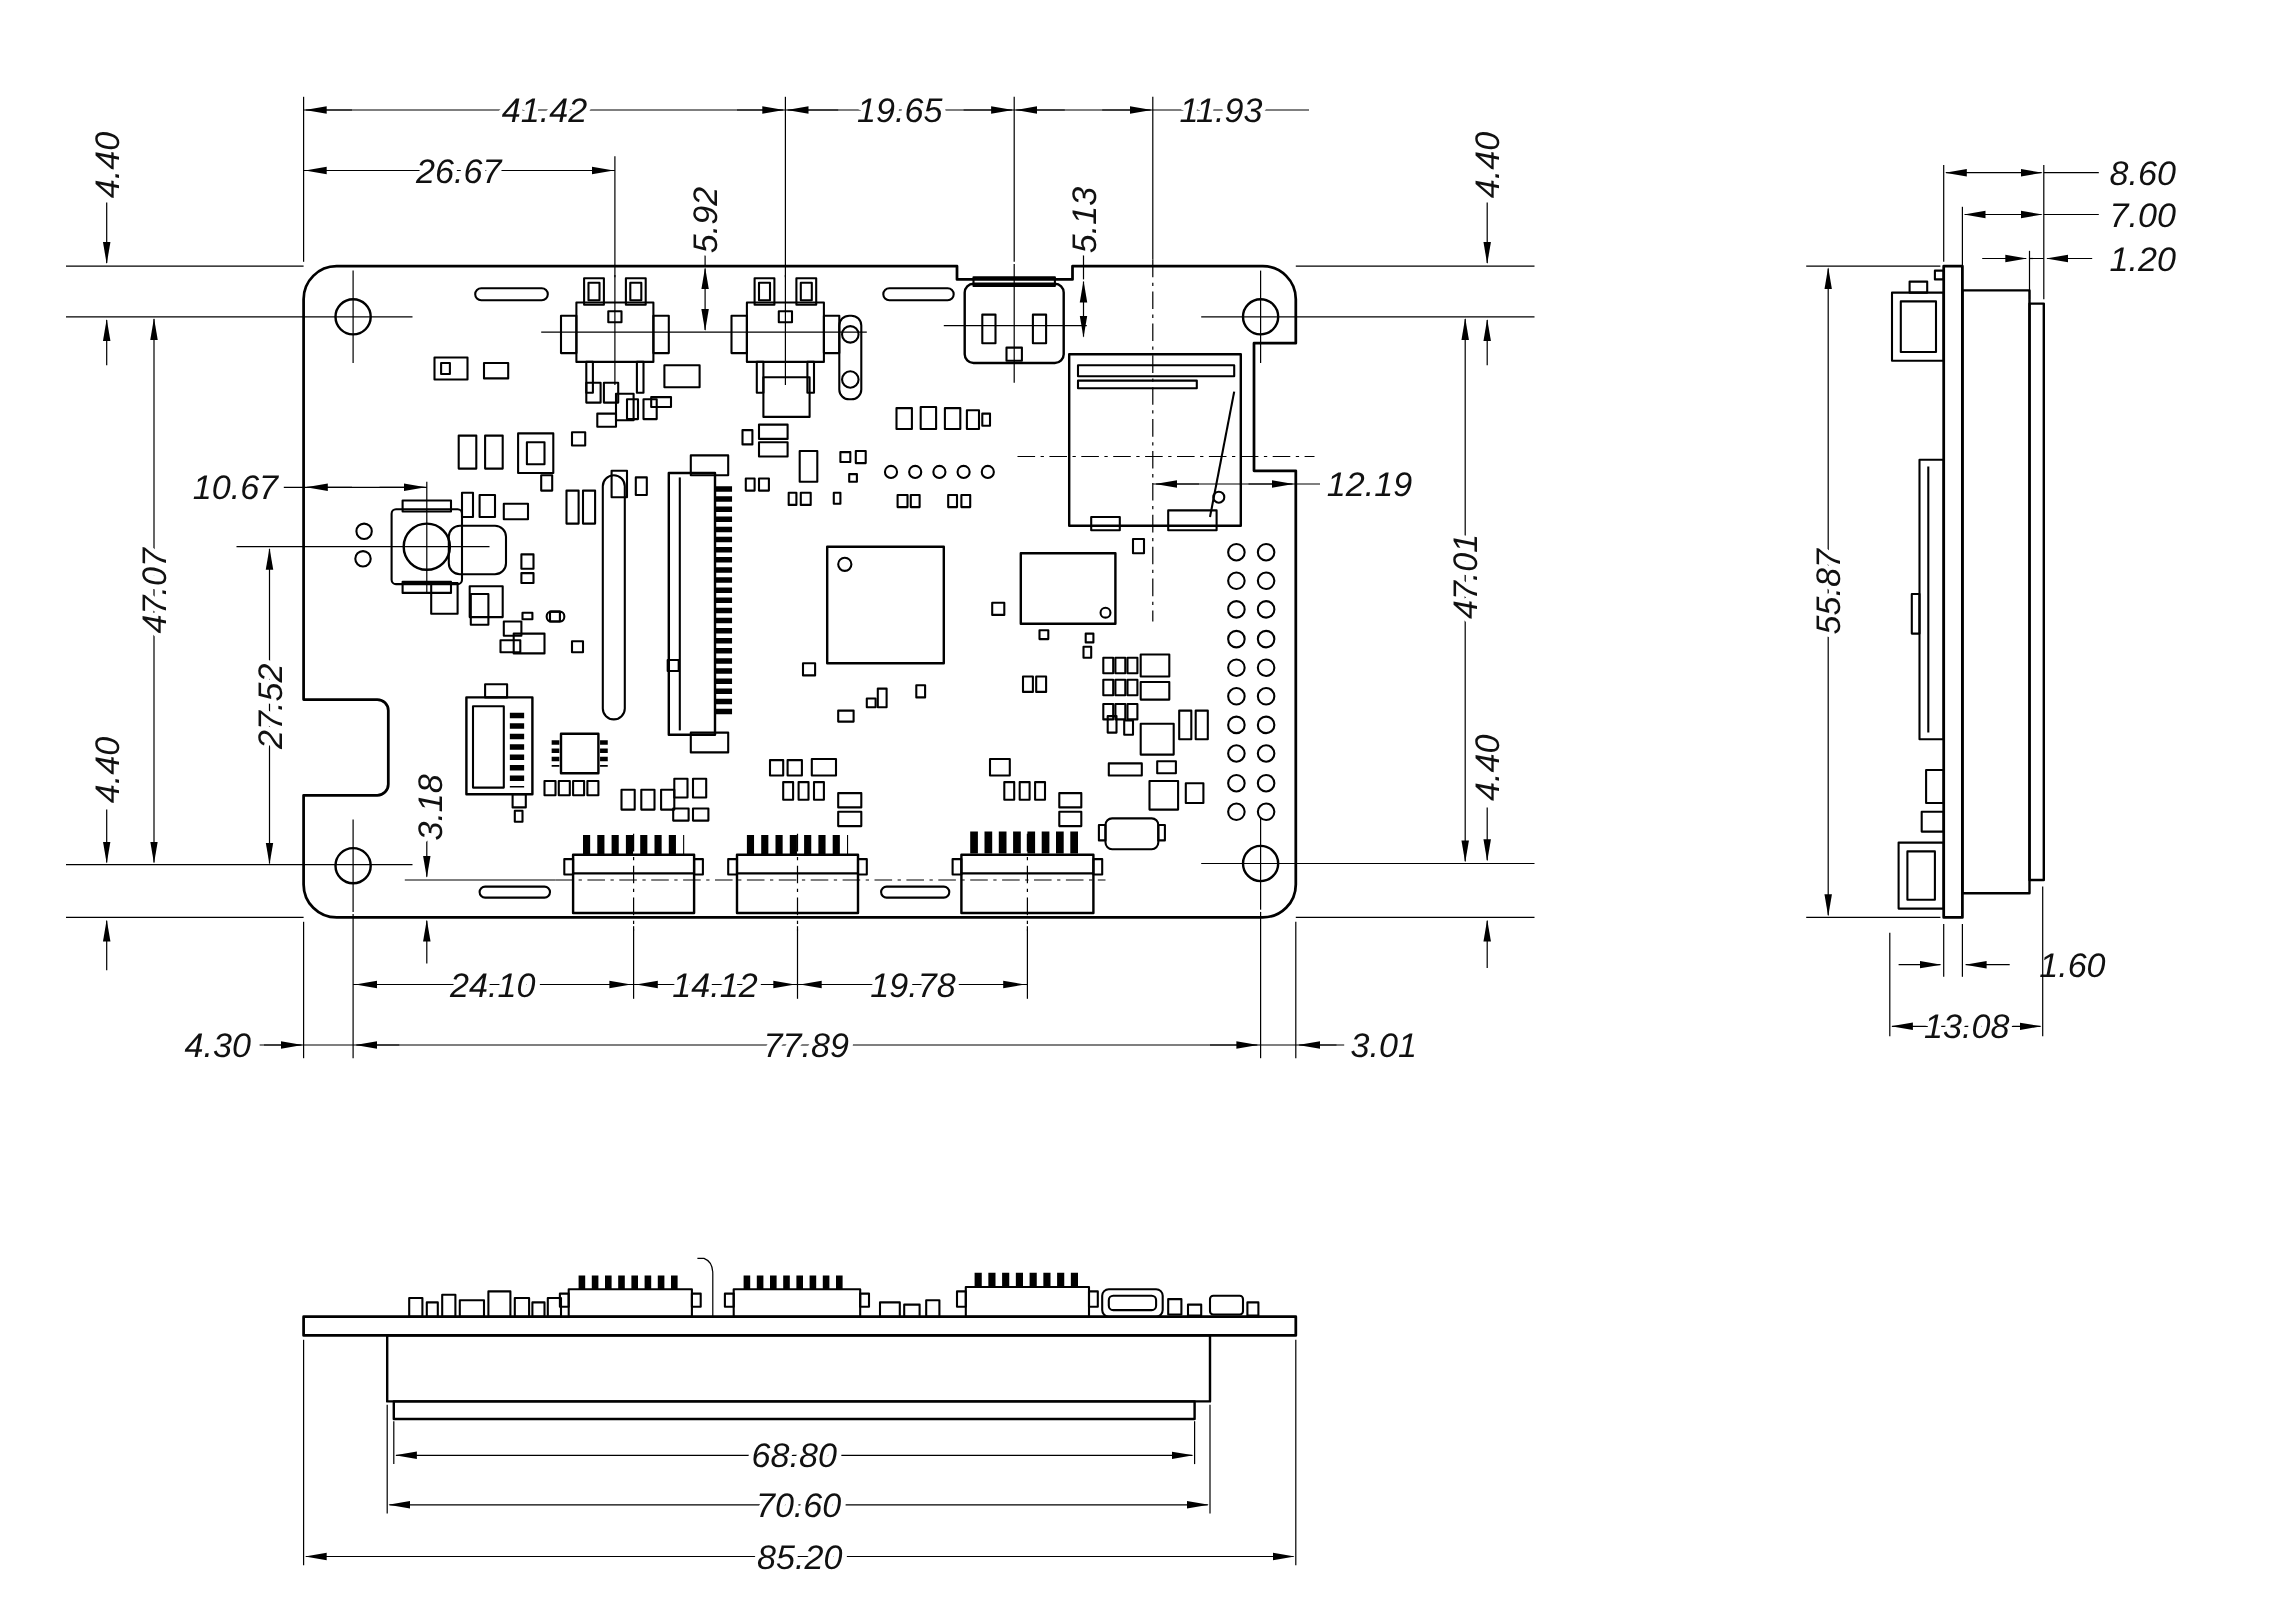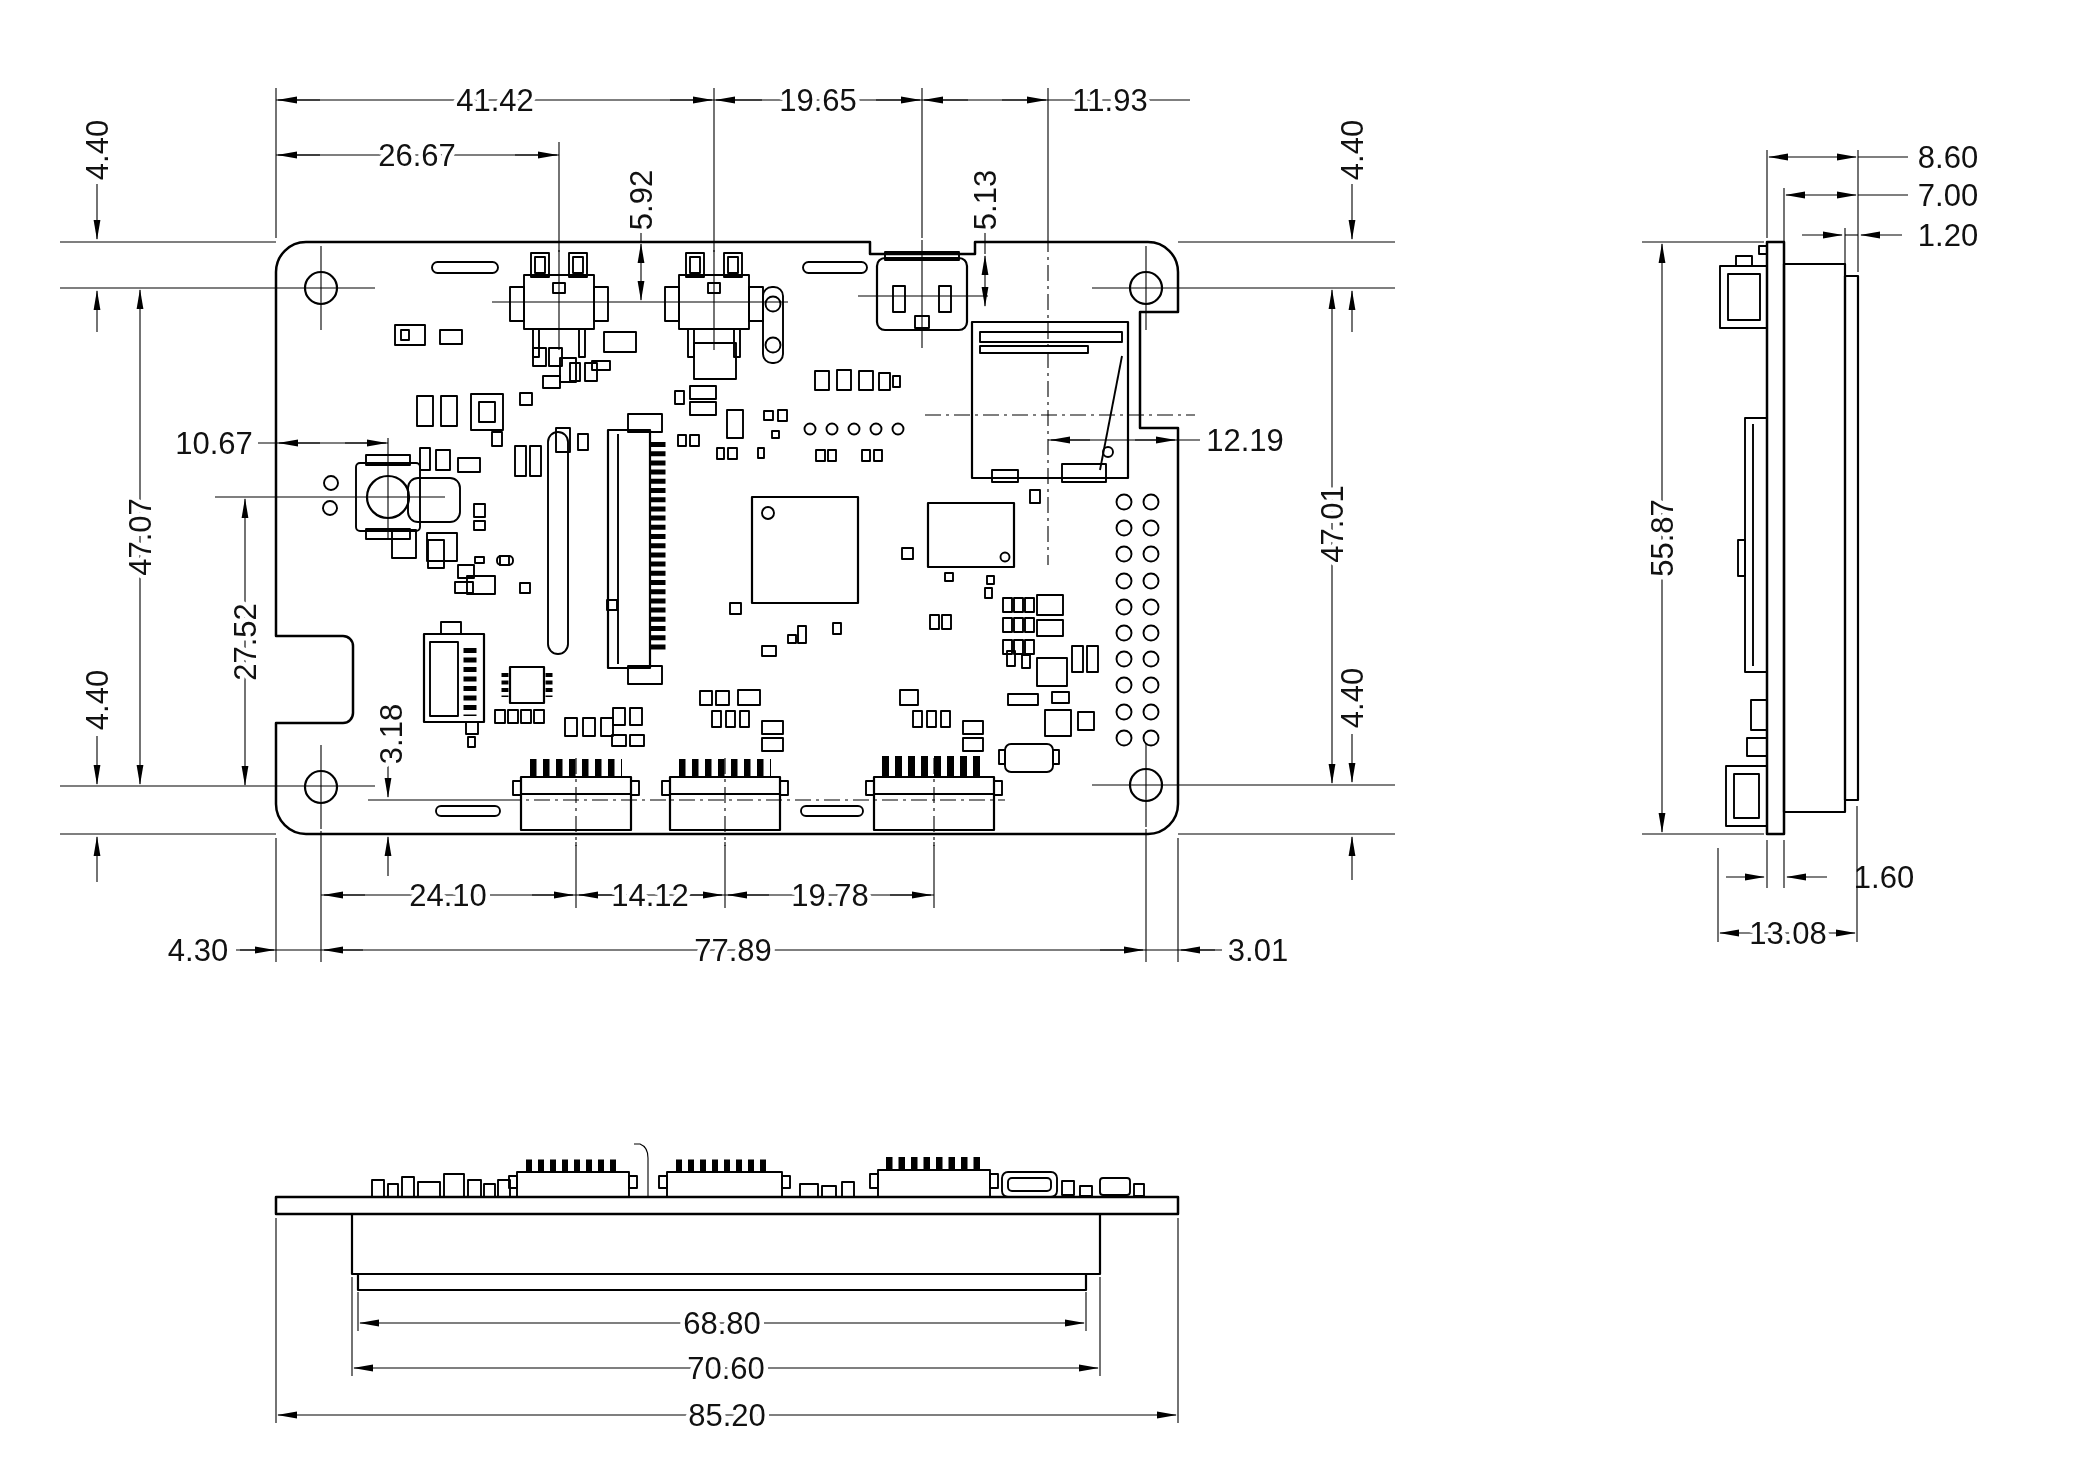--- a/index.html
+++ b/index.html
@@ -1,16 +1,16 @@
 <!DOCTYPE html>
 <html><head>
 <meta charset="utf-8">
 <style>
   html,body{margin:0;padding:0;background:#ffffff;}
-  .stage{width:2077px;height:1465px;position:relative;background:#fff;}
+  .stage{width:2077px;height:1465px;position:relative;background:#fff;font-style:italic;}
   svg{display:block;}
   .o{fill:none;stroke:#000;stroke-width:2.5;stroke-linejoin:round;}
   .c{fill:none;stroke:#000;stroke-width:1.9;stroke-linejoin:round;}
   .c2{fill:none;stroke:#000;stroke-width:2.2;stroke-linejoin:round;}
   .t{fill:none;stroke:#000;stroke-width:1.1;}
   .dd{fill:none;stroke:#000;stroke-width:1.1;stroke-dasharray:16 5 3 5;}
   .dim{font-family:"Liberation Sans","DejaVu Sans",sans-serif;font-size:31px;fill:#111;
        text-anchor:middle;paint-order:stroke;stroke:#fff;stroke-width:9px;stroke-linejoin:round;}
 </style>
 </head>

